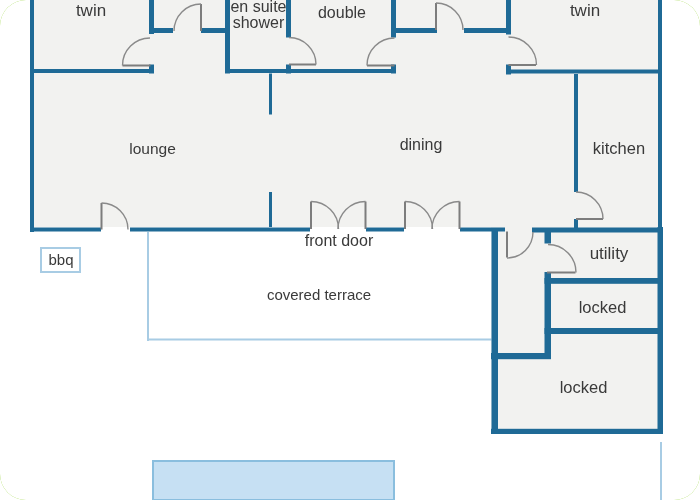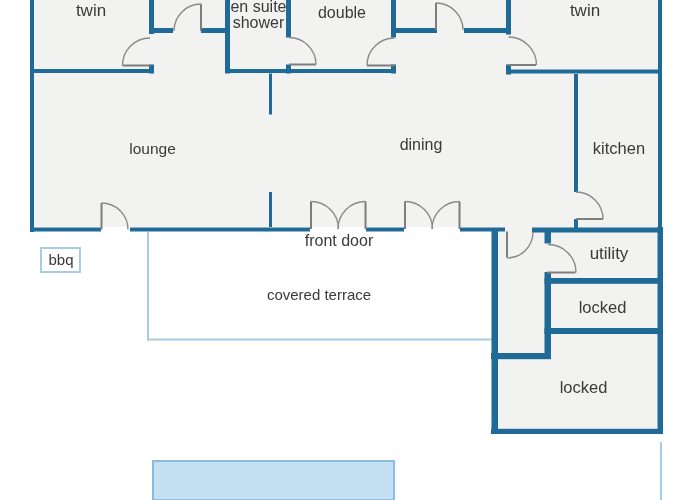--- a/index.html
+++ b/index.html
@@ -1,16 +1,16 @@
 <!DOCTYPE html>
 <html><head>
 <meta charset="utf-8">
 <style>
   html,body{margin:0;padding:0;background:#ffffff;}
-  .wrap{width:700px;height:500px;position:relative;overflow:hidden;background:#84cc16;}
+  .wrap{width:700px;height:500px;position:relative;overflow:hidden;background:#84cc16;border-radius:26px;}
   text{font-family:"Liberation Sans", sans-serif;fill:#3a3a3a;}
 </style>
 </head>
 <body>
 <div class="wrap">
 <svg width="700" height="500" viewBox="0 0 700 500" xmlns="http://www.w3.org/2000/svg">
 
   <rect x="0" y="0" width="700" height="500" fill="#ffffff"></rect>
 
   <rect x="34" y="0" width="624" height="227" fill="#f2f2f0"></rect>

